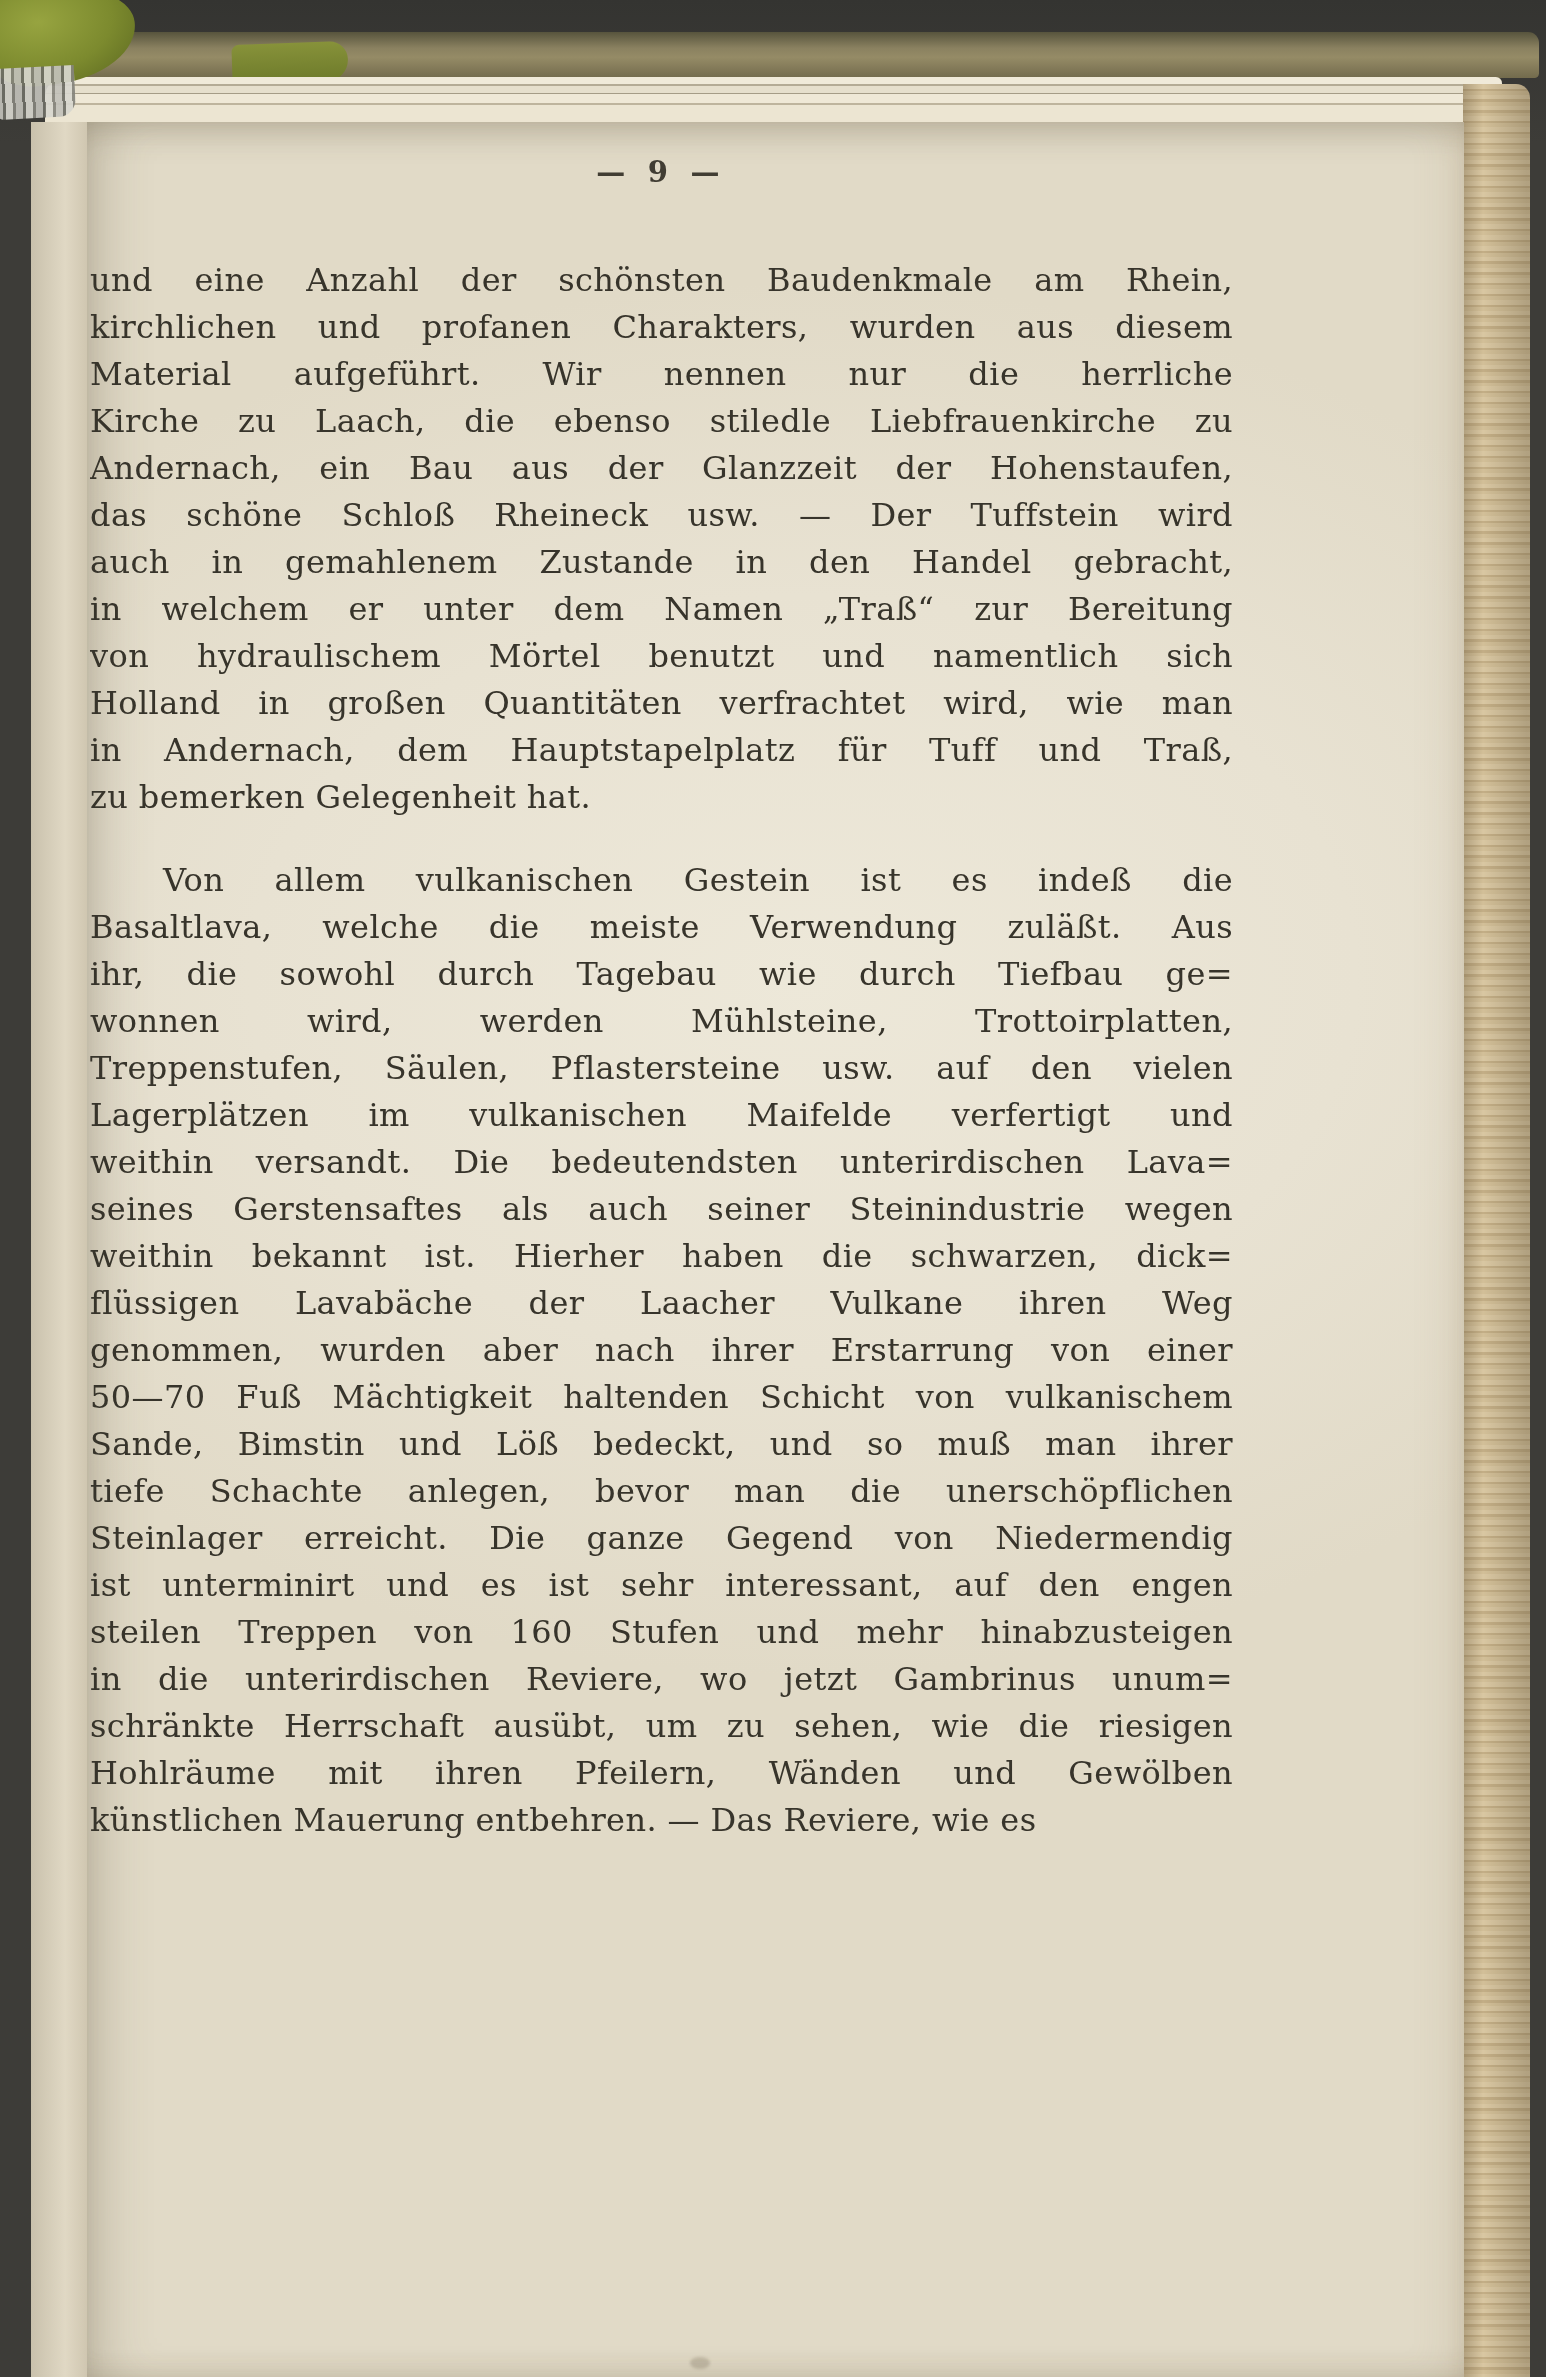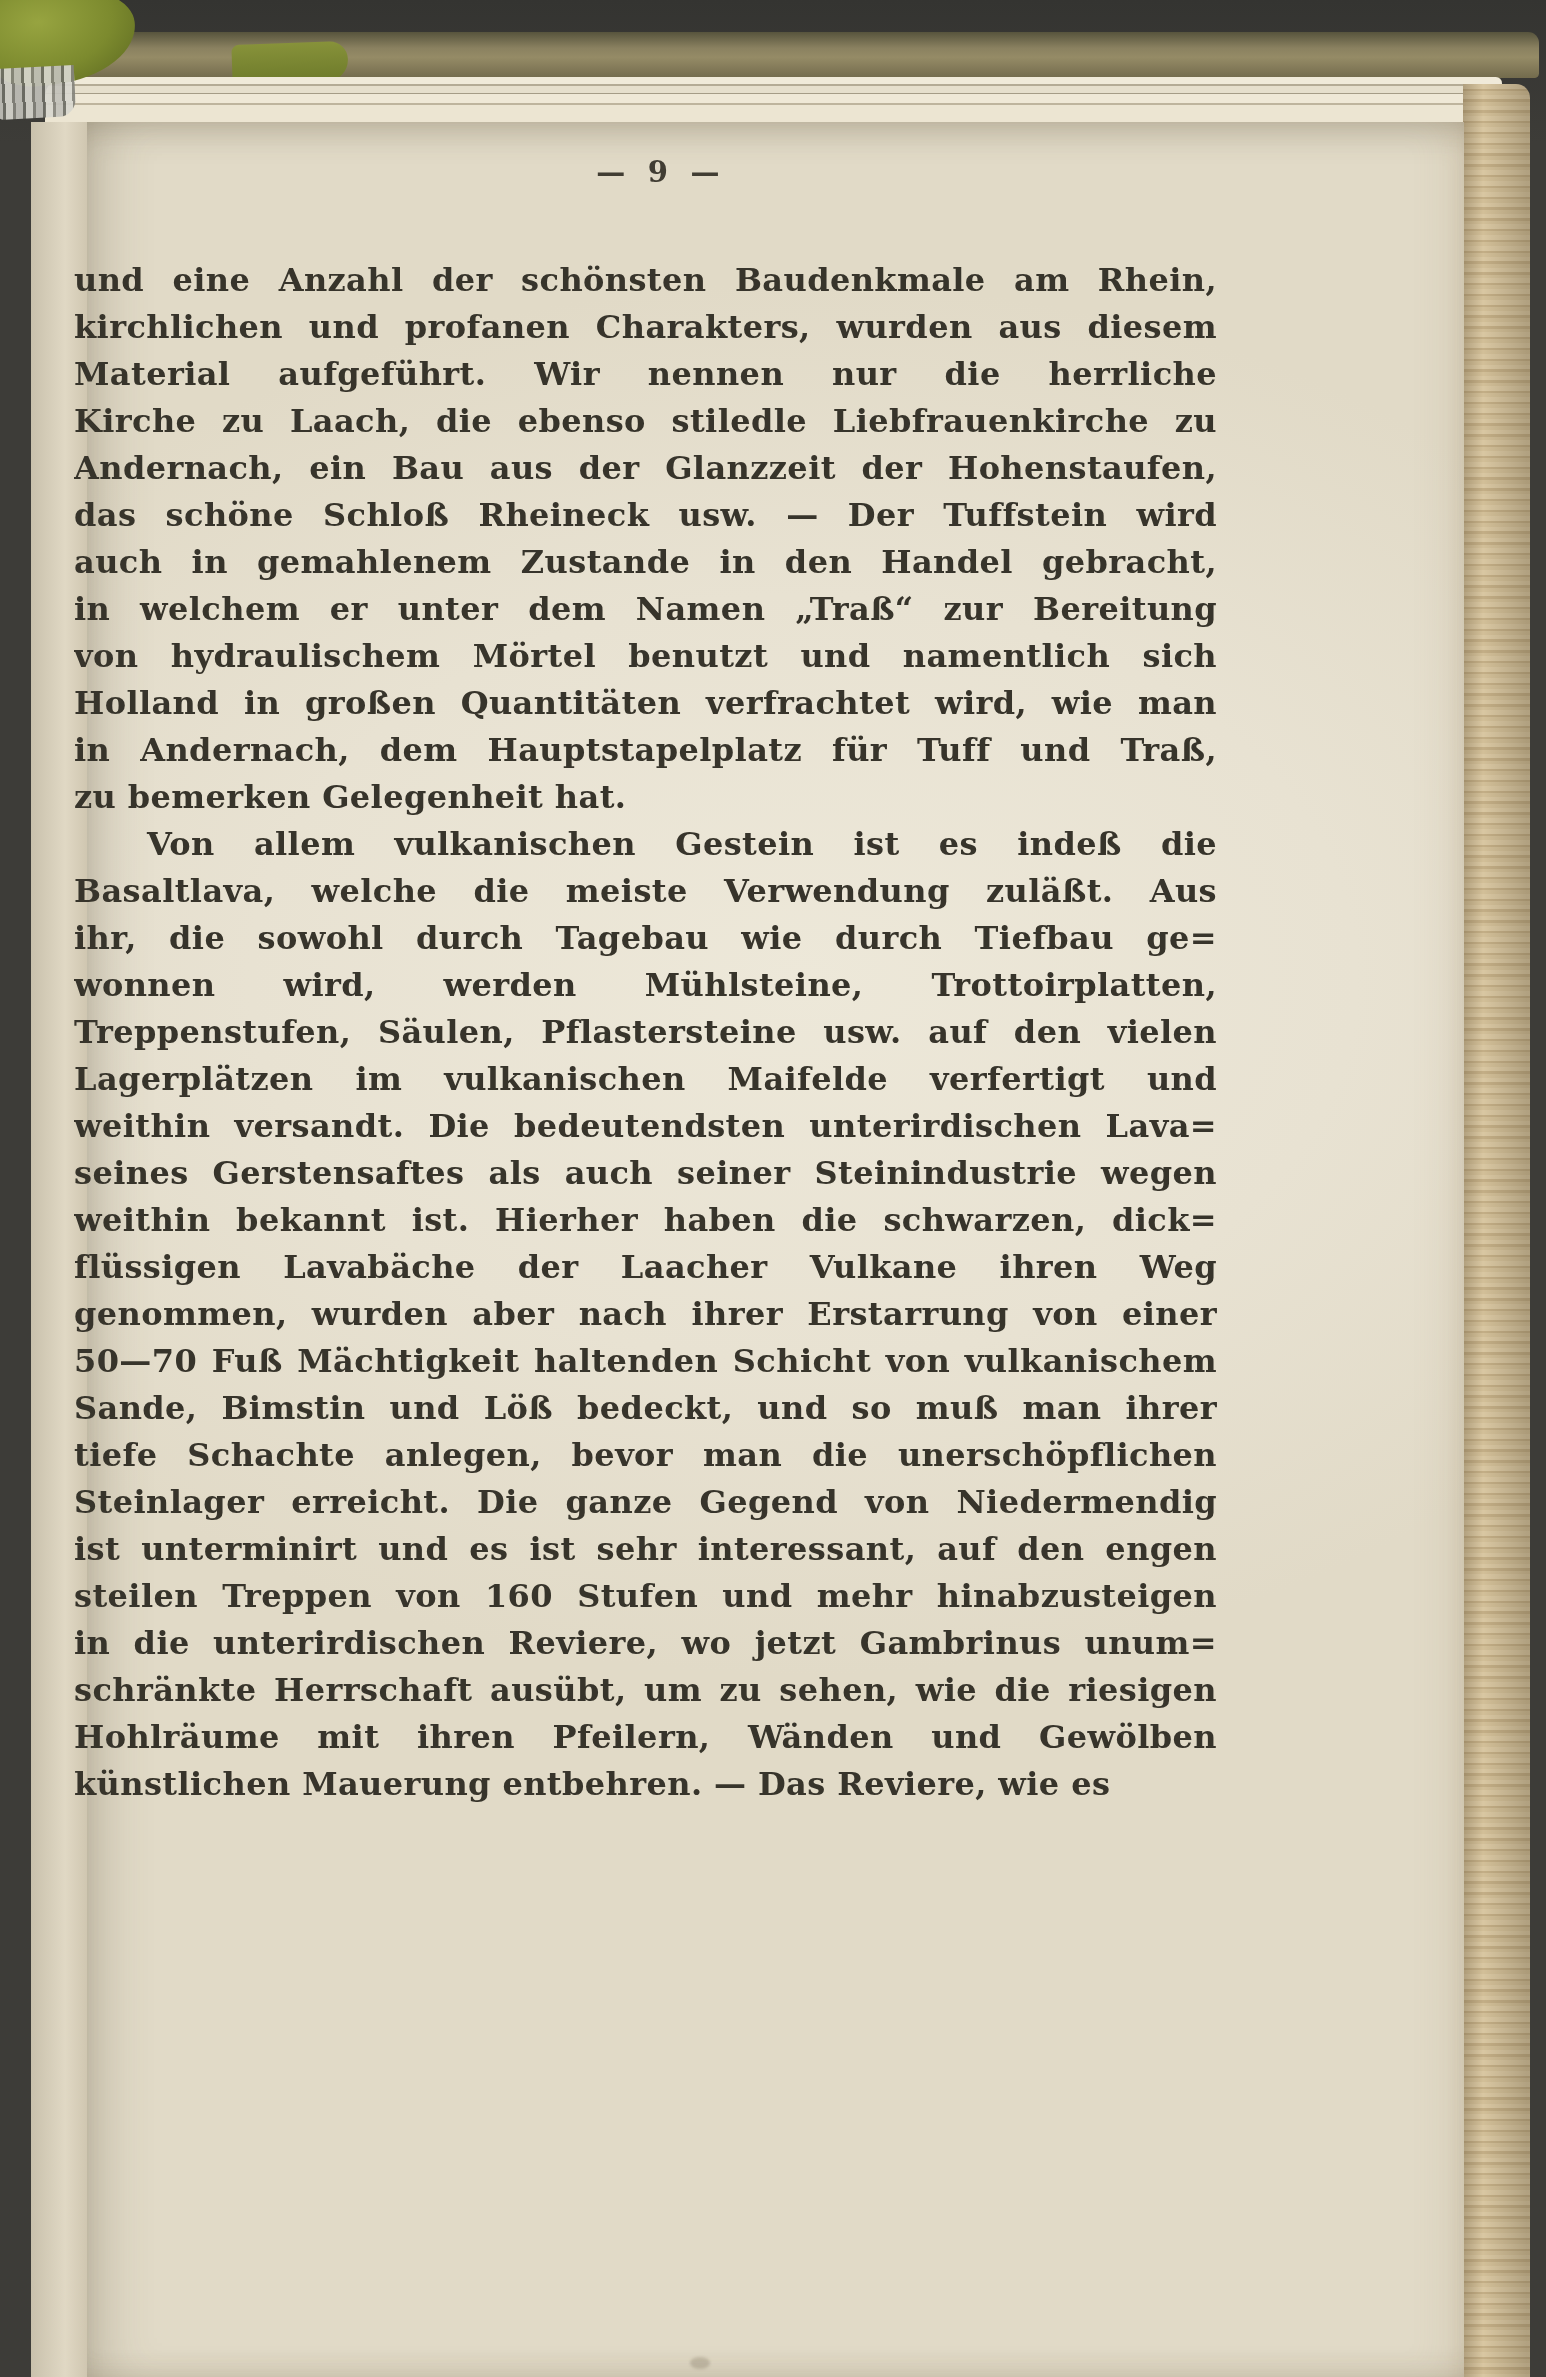--- a/index.html
+++ b/index.html
@@ -70,32 +70,32 @@
   }
 
   .page-number {
     position:absolute; top:155px; left:90px; width:1142px;
     text-align:center;
     font-weight:700; font-size:29px; letter-spacing:6.2px;
     color:#413d33;
   }
 
   .text-block {
-    position:absolute; top:257px; left:74px; width:1143px;
-    font-weight:700; font-size:32px; color:#37342b;
+    position:absolute; top:257px; left:90px; width:1143px;
+    font-weight:400; font-size:32px; color:#37342b;
     letter-spacing:0.4px;
   }
   .text-line {
     height:47px; line-height:47px; overflow:hidden;
     text-align:justify; text-align-last:justify;
   }
   .text-line::after { content:""; display:inline-block; width:100%; height:0; }
   .text-line.last { text-align-last:left; }
   .text-line.last::after { content:none; }
-  .indent-first .text-line:first-child { text-indent:73px; }
+  .indent-first .text-line:first-child { text-indent:73px;margin-top:36px; }
 
   
   .stain { position:absolute; border-radius:50%; filter:blur(1.5px); }
   .stain.s1 { left:603px; top:2235px; width:20px; height:12.4px; background:rgba(110,100,78,.28); }
 </style>
 </head>
 <body>
 
 <div class="scene">
 

